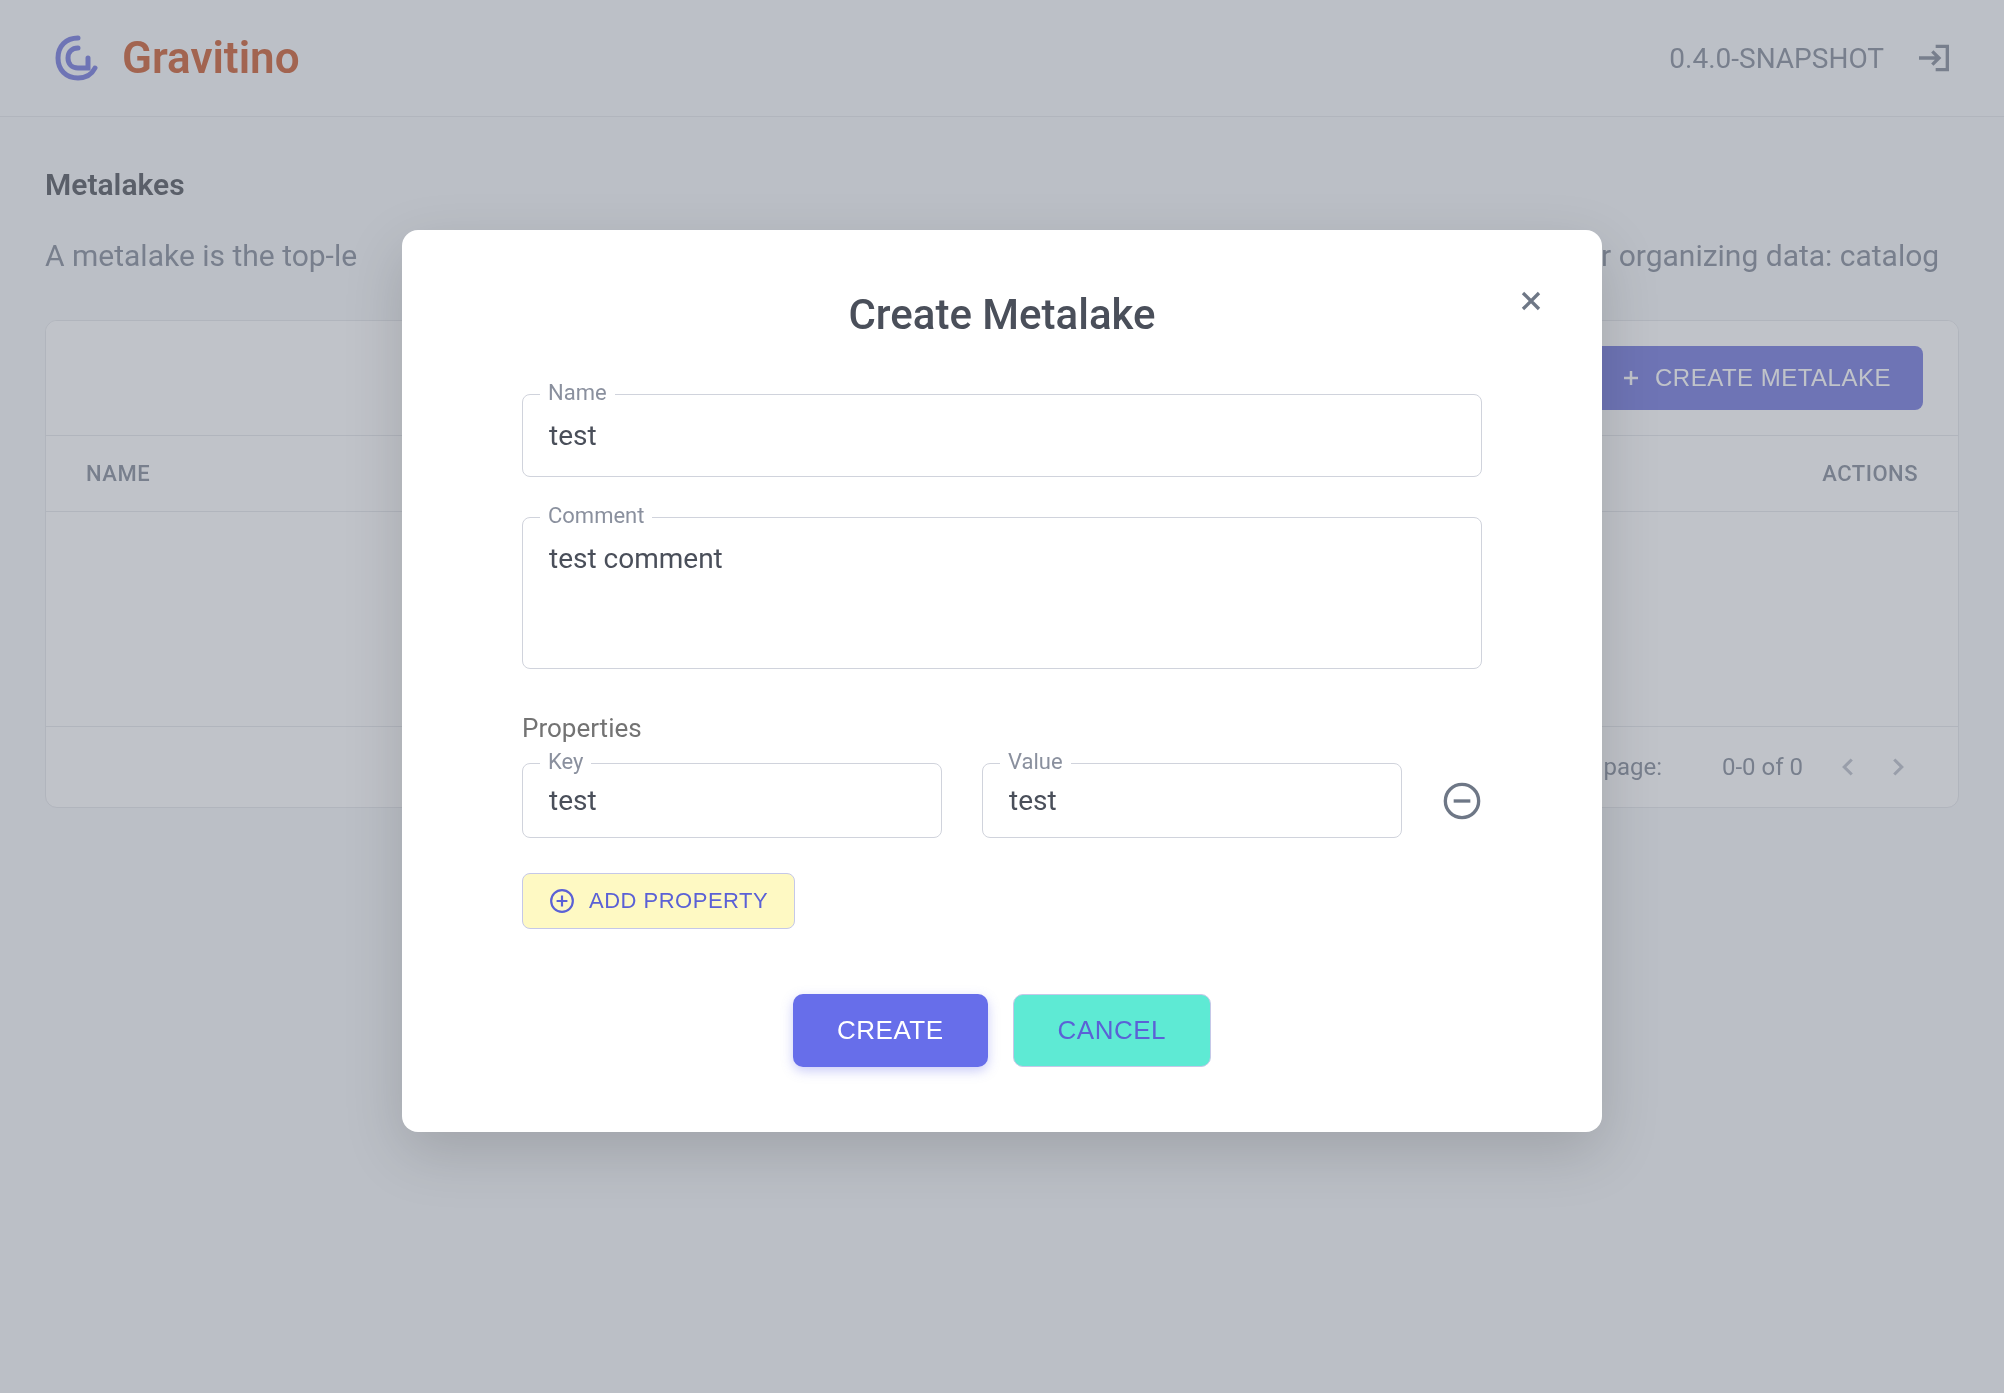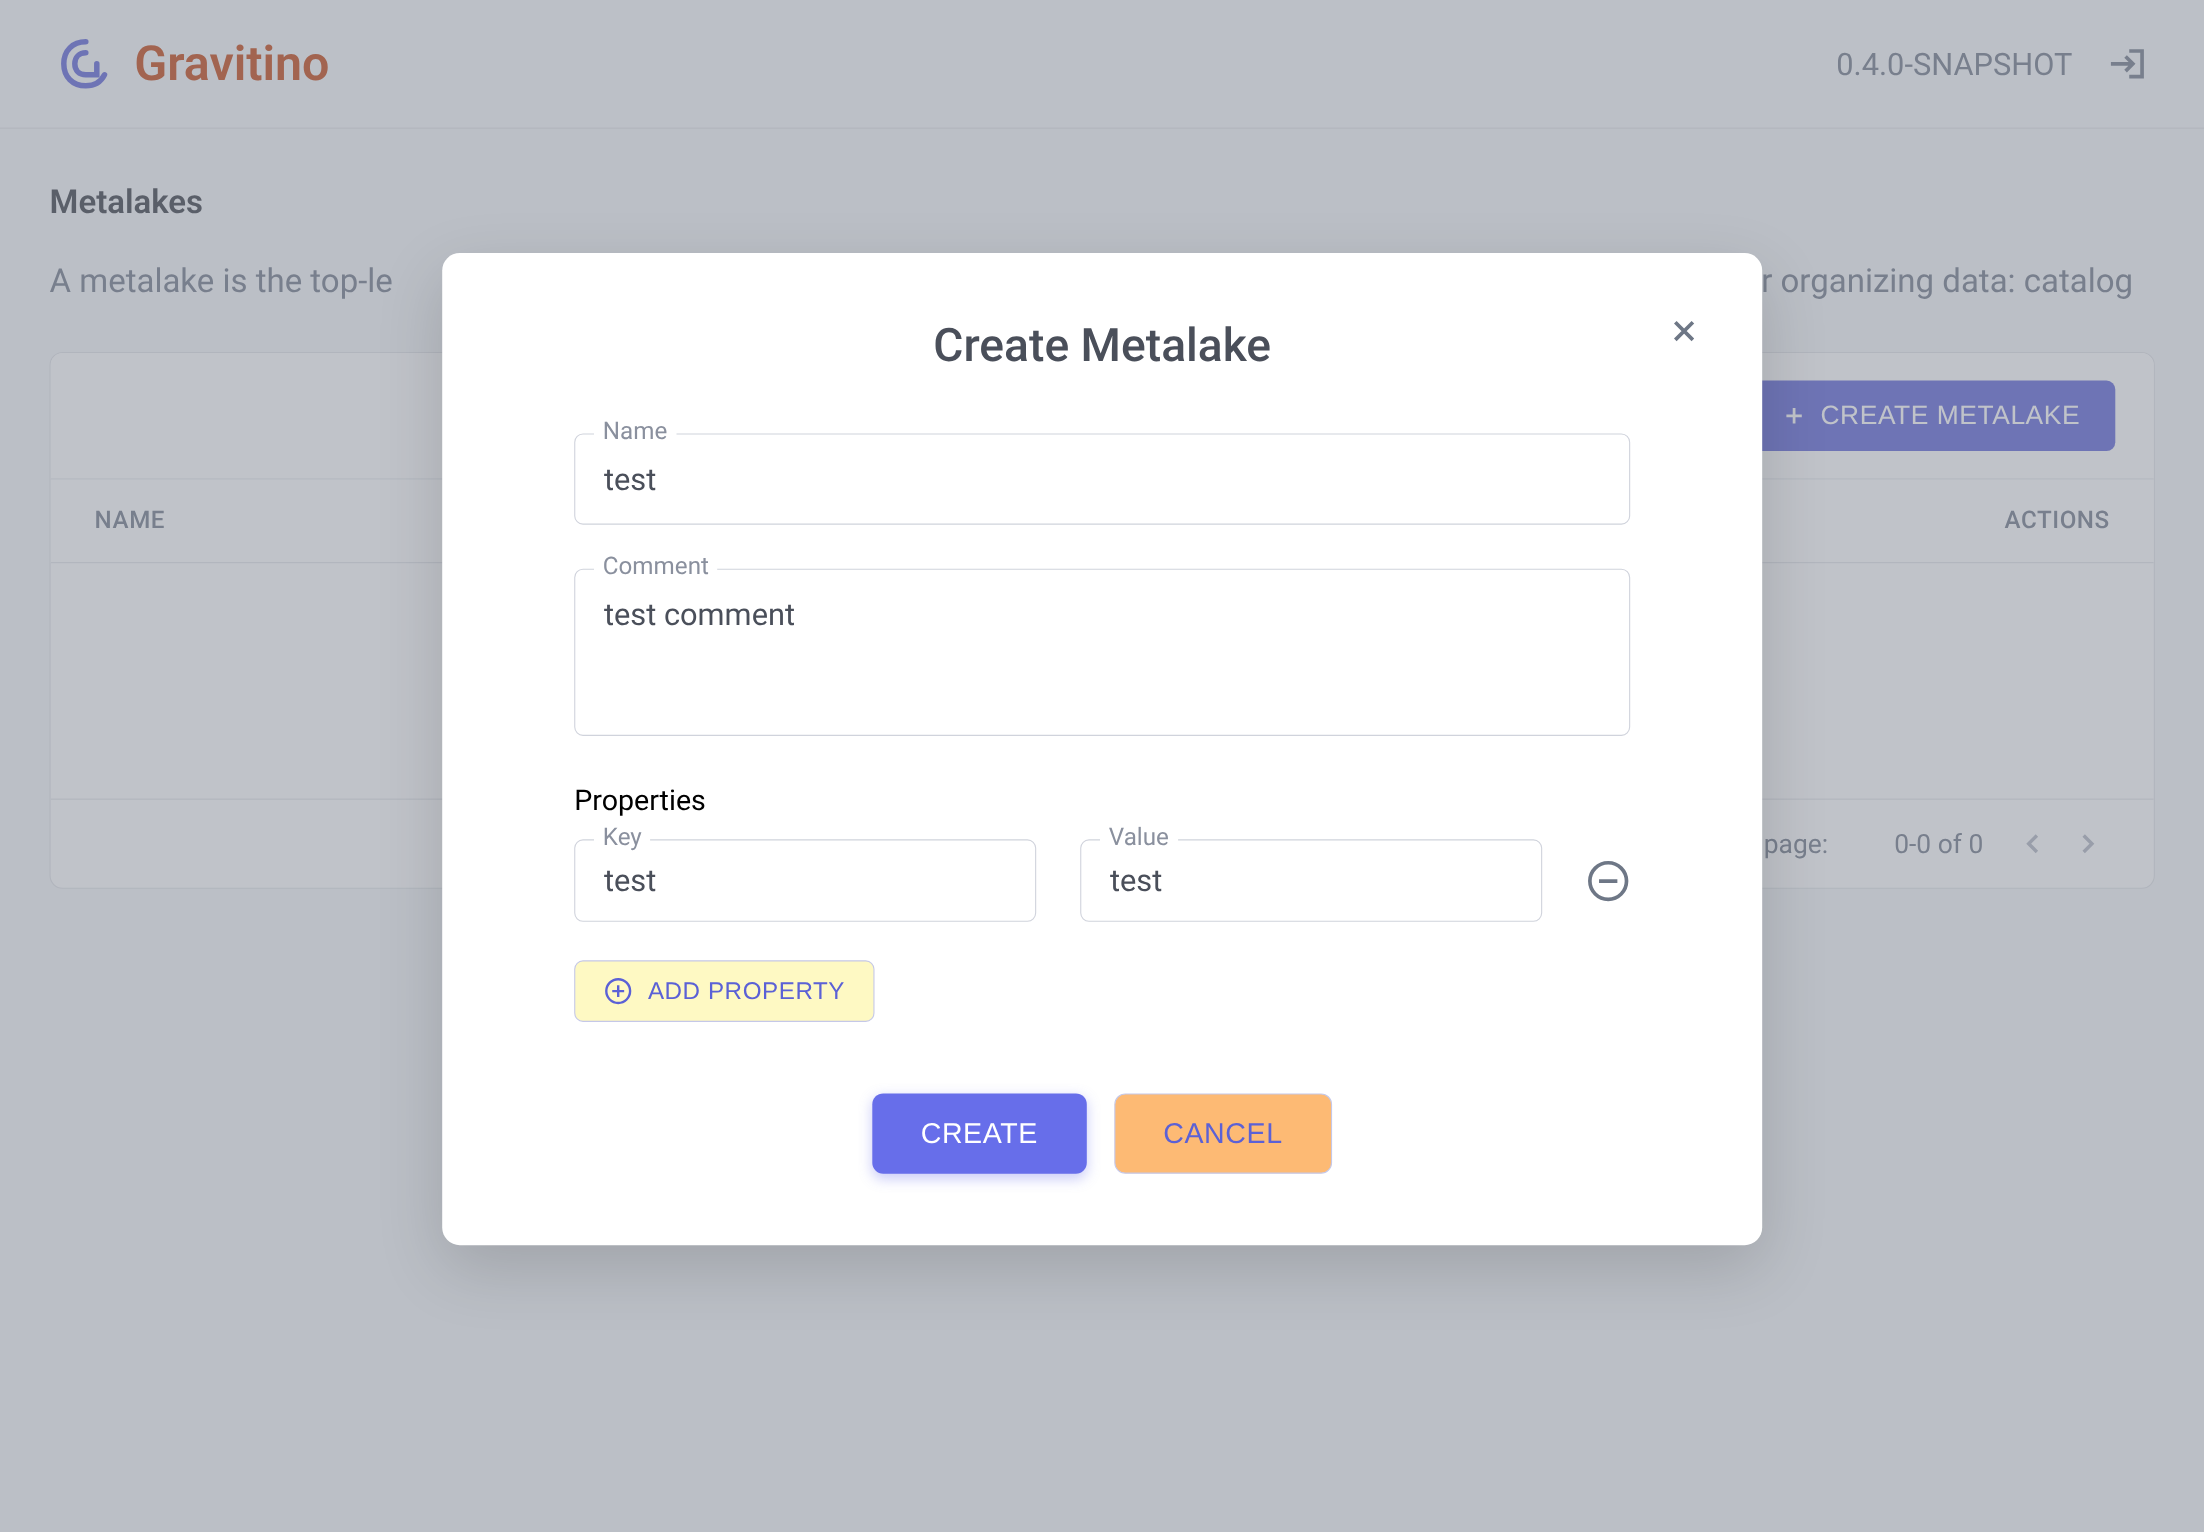--- a/index.html
+++ b/index.html
@@ -254,21 +254,21 @@
       font-size: 28px;
       color: #4a4f5a;
       background: #ffffff;
       resize: none;
       height: 152px;
       font-family: inherit;
     }
     
     .properties-label {
       font-size: 26px;
-      color: #000000;
+      color: #737373;
       margin-bottom: 20px;
       margin-top: 11px;
     }
     
     .property-row {
       display: flex;
       align-items: center;
       gap: 40px;
       margin-bottom: 35px;
     }
@@ -332,21 +332,21 @@
       border-radius: 10px;
       font-size: 26px;
       font-weight: 400;
       cursor: pointer;
       letter-spacing: 0.5px;
       box-shadow: 0 4px 12px rgba(103, 110, 234, 0.35);
     }
     
     .btn-secondary {
       padding: 20px 44px;
-      background: #fdba74;
+      background: #5eead4;
       color: #5b61d6;
       border: 1.5px solid #c5c8e8;
       border-radius: 10px;
       font-size: 26px;
       font-weight: 500;
       cursor: pointer;
       letter-spacing: 0.5px;
     }
   </style>
 </head>

